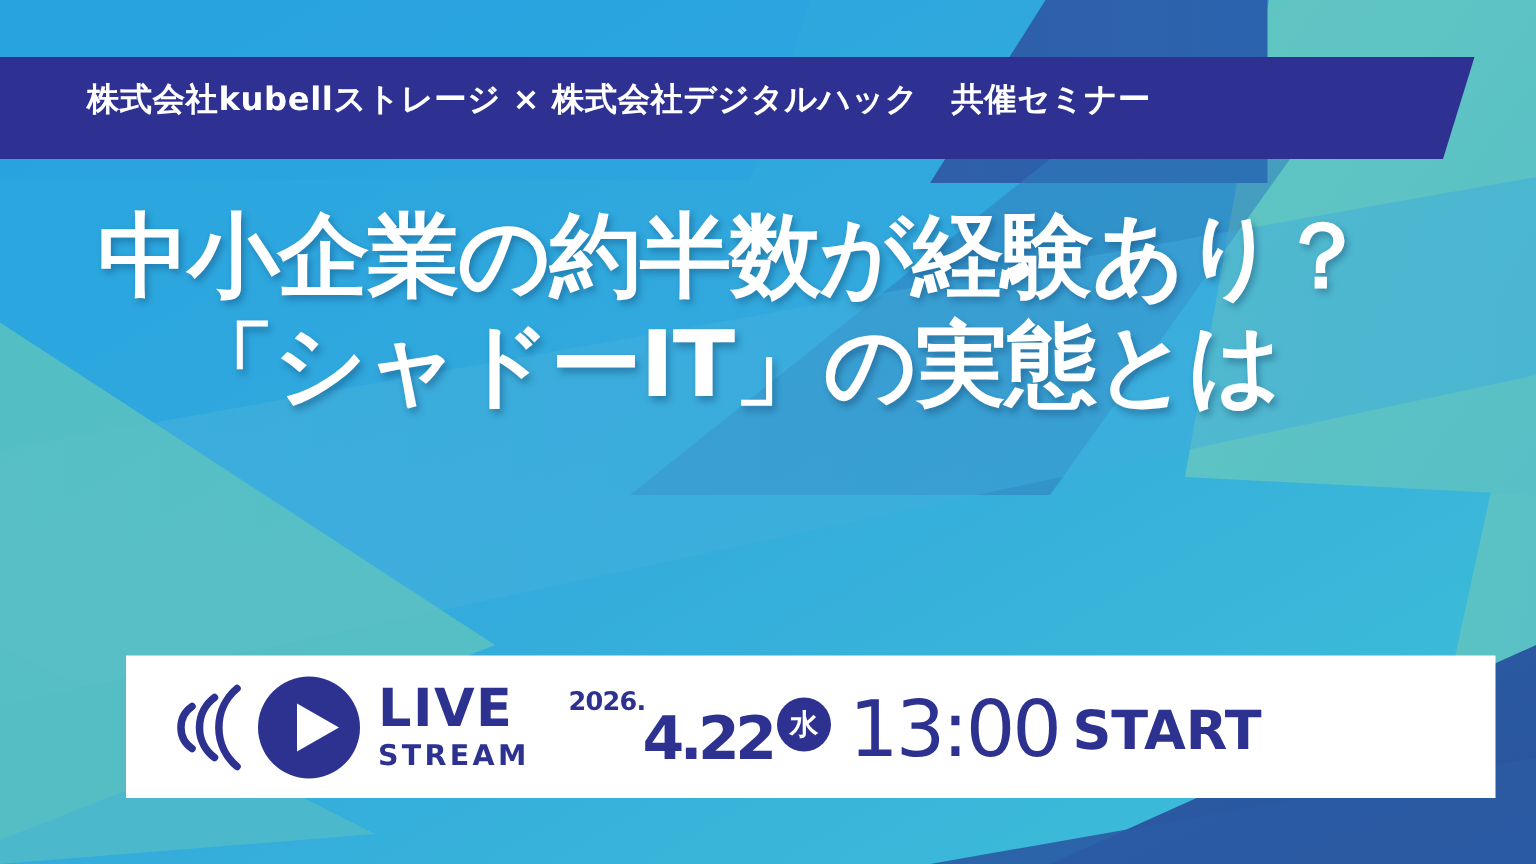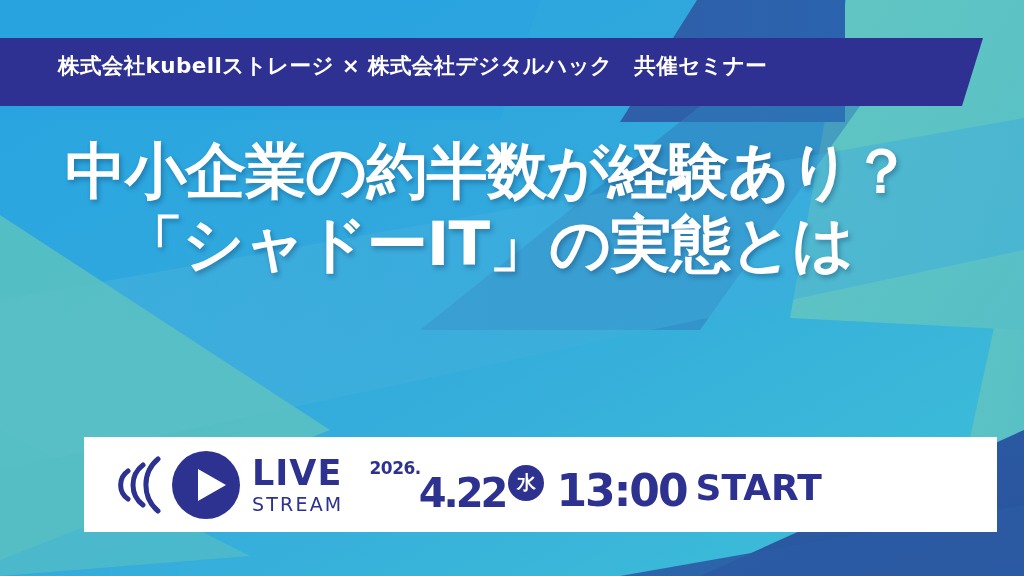--- a/index.html
+++ b/index.html
@@ -105,21 +105,21 @@
     color: #2d3190;
     line-height: 1;
   }
   .live-word {
     font-size: 35px;
     font-weight: bold;
     letter-spacing: 1px;
   }
   .stream-word {
     font-size: 19px;
-    font-weight: normal;
+    font-weight: bold;
     letter-spacing: 2.2px;
     margin-top: 4px;
   }
 
   .date-group {
     display: flex;
     align-items: flex-end;
     margin-left: 26px;
     color: #2d3190;
     flex: 0 0 auto;
@@ -148,22 +148,22 @@
     font-size: 19px;
     font-weight: bold;
     display: flex;
     align-items: center;
     justify-content: center;
     margin-left: 3px;
     margin-bottom: 8px;
     flex: 0 0 auto;
   }
   .time-main {
-    font-size: 44px;
-    font-weight: bold;
+    font-size: 52px;
+    font-weight: normal;
     line-height: 1;
     letter-spacing: -2px;
     margin-left: 12px;
     margin-bottom: -4px;
     color: #2d3190;
   }
   .start-word {
     font-size: 36px;
     font-weight: bold;
     letter-spacing: 0px;

